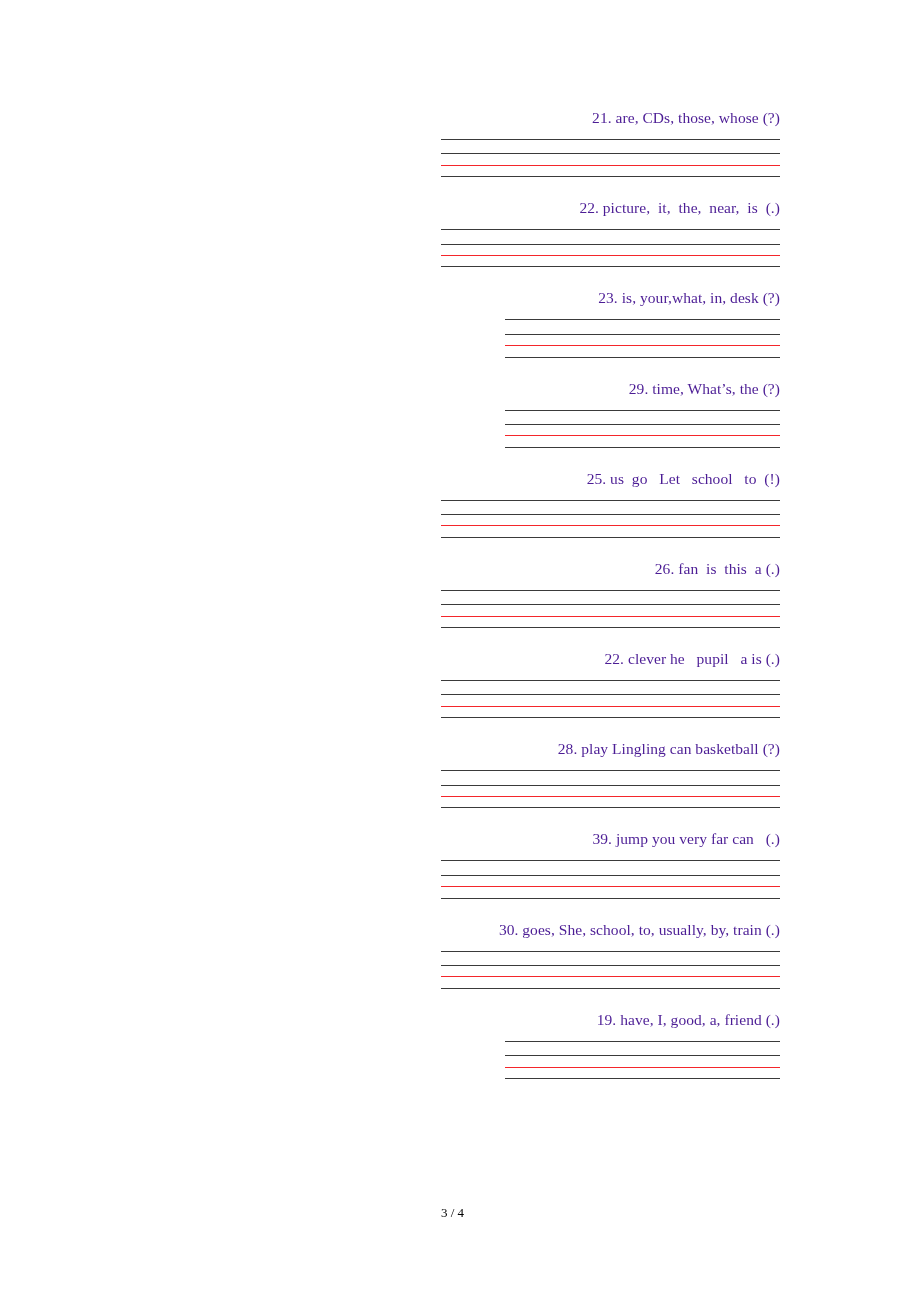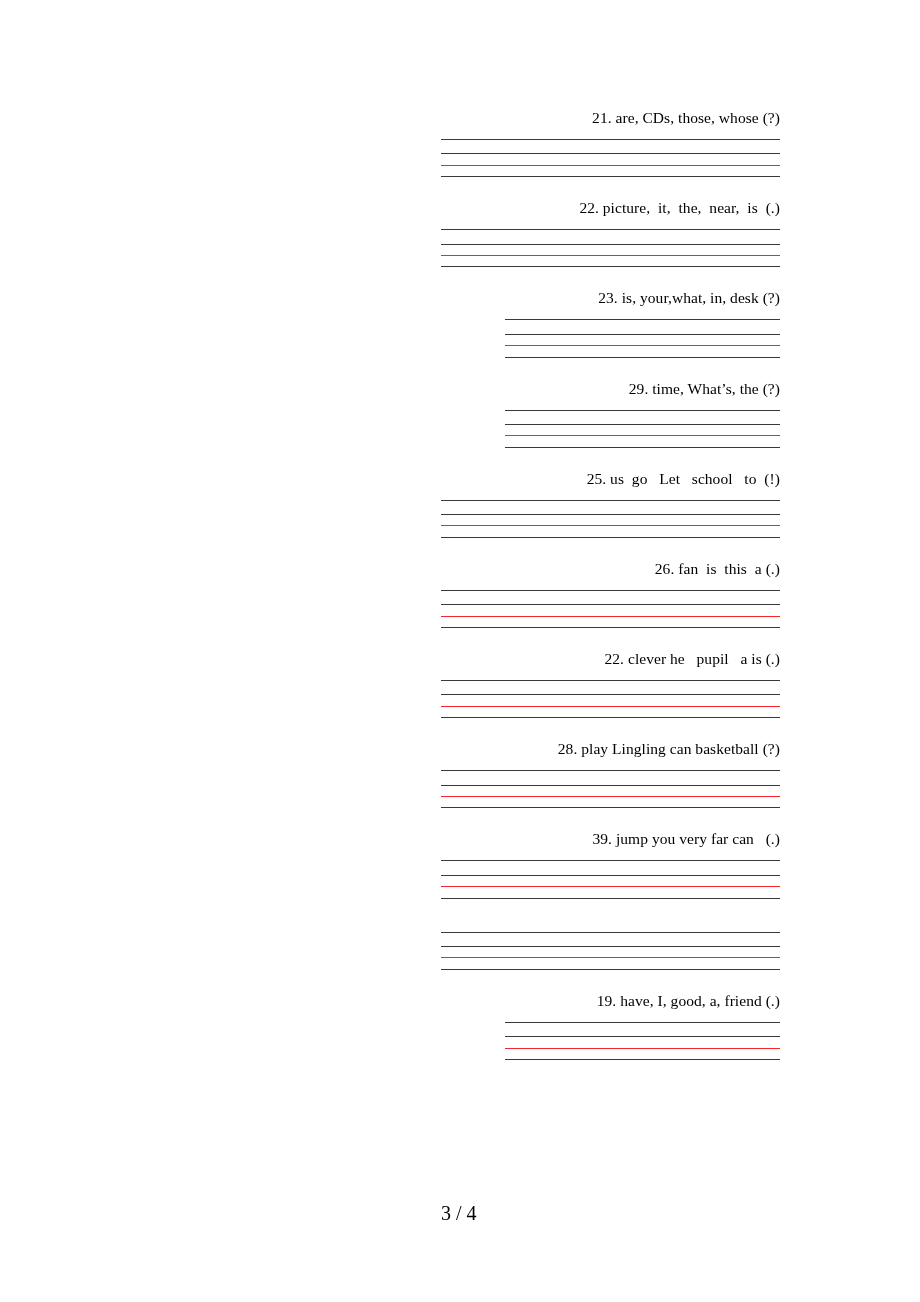--- a/index.html
+++ b/index.html
@@ -34,21 +34,21 @@
   
   .exercise {
     position: relative;
   }
 
   .prompt {
     font-size: 15.5px;
     line-height: 19px;
     text-align: right;
     white-space: pre;
-    color: #000000;
+    color: #4c1d95;
     letter-spacing: 0.05px;
   }
 
   
   .lines {
     position: relative;
     margin-left: auto;
     width: 339px;
   }
   .lines.narrow {
@@ -71,21 +71,21 @@
 
   
   .gap-prompt-lines { height: 12px; }
   .gap-block        { height: 21px; }
 
   
   .footer {
     position: absolute;
     left: 441px;
     top: 1204px;
-    font-size: 20px;
+    font-size: 13px;
     line-height: 18px;
     color: #000;
     white-space: pre;
   }
 </style>
 </head>
 <body>
 
 <div class="page">
 
@@ -183,20 +183,21 @@
         <div class="gap-prompt-lines"></div>
         <div class="lines">
           <div class="rule r1"></div>
           <div class="rule r2"></div>
           <div class="rule r3 red"></div>
           <div class="rule r4"></div>
         </div>
         <div class="gap-block"></div>
       </div>
       <div class="exercise">
+        <div class="prompt">30. goes, She, school, to, usually, by, train (.)</div>
         <div class="gap-prompt-lines"></div>
         <div class="lines">
           <div class="rule r1"></div>
           <div class="rule r2"></div>
           <div class="rule r3 red"></div>
           <div class="rule r4"></div>
         </div>
         <div class="gap-block"></div>
       </div>
       <div class="exercise">

